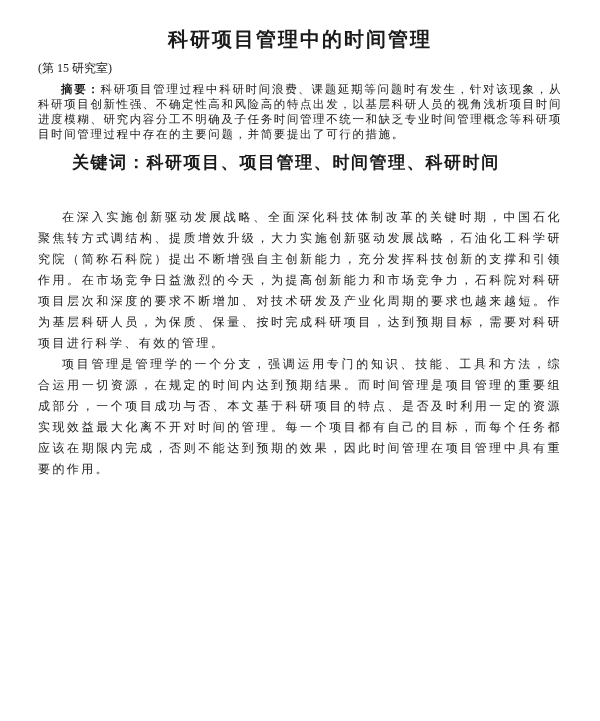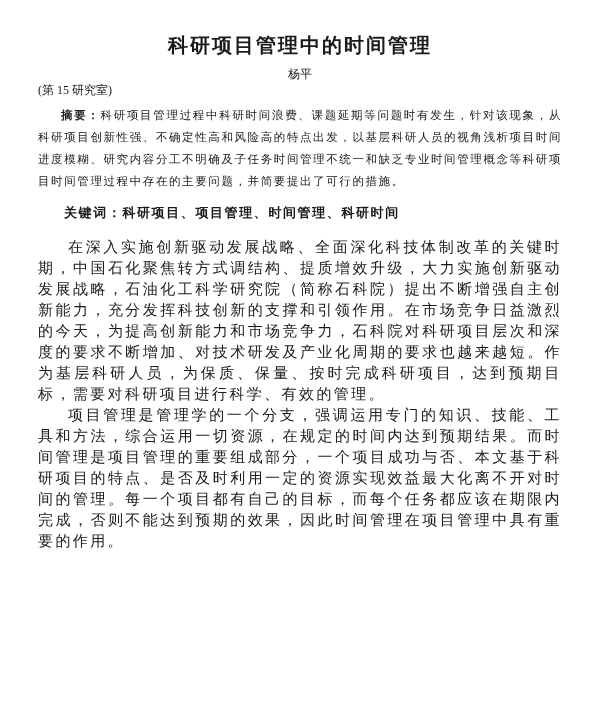--- a/index.html
+++ b/index.html
@@ -16,77 +16,76 @@
   }
   .page {
     box-sizing: border-box;
     width: 600px;
     height: 721px;
     padding: 24px 38px 8px 38px;
     background: #ffffff;
     overflow: hidden;
   }
   .doc-title {
-    margin: 8px 0 8px 0;
+    margin: 2px 0 8px 0;
     text-align: center;
     font-size: 20px;
     font-weight: bold;
     letter-spacing: 2px;
     line-height: 1.3;
   }
   .doc-author {
     text-align: center;
     font-size: 12px;
     line-height: 1.35;
     margin: 0;
   }
   .doc-affiliation {
     font-size: 12px;
     line-height: 1.35;
     margin: 0 0 6px 0;
   }
   .abstract {
     margin: 0;
     font-size: 11.5px;
-    line-height: 22px;
+    line-height: 15px;
     letter-spacing: 1.6px;
     text-align: justify;
     text-indent: 2em;
   }
   .label {
     font-weight: bold;
   }
   .keywords {
     margin: 14px 0 0 0;
-    font-size: 13px;
+    font-size: 17px;
     line-height: 14.5px;
     letter-spacing: 1.6px;
     text-indent: 2em;
     font-weight: bold;
   }
   .body-text {
-    margin-top: 16px;
-    font-size: 15px;
+    margin-top: 36px;
+    font-size: 12px;
     line-height: 21px;
     letter-spacing: 2.4px;
     text-align: justify;
   }
   .body-text p {
     margin: 0;
     text-indent: 2em;
   }
 </style>
 </head>
 <body>
 
 <div class="page">
 
   <h1 class="doc-title">科研项目管理中的时间管理</h1>
 
-  <div class="doc-author">杨平</div>
 
   <div class="doc-affiliation">(第 15 研究室)</div>
 
   <p class="abstract"><span class="label">摘要：</span><span>科研项目管理过程中科研时间浪费、课题延期等问题时有发生，针对该现象，从科研项目创新性强、不确定性高和风险高的特点出发，以基层科研人员的视角浅析项目时间进度模糊、研究内容分工不明确及子任务时间管理不统一和缺乏专业时间管理概念等科研项目时间管理过程中存在的主要问题，并简要提出了可行的措施。</span></p>
 
   <p class="keywords"><span class="label">关键词：</span><span>科研项目、项目管理、时间管理、科研时间</span></p>
 
   <div class="body-text">
     <p>在深入实施创新驱动发展战略、全面深化科技体制改革的关键时期，中国石化聚焦转方式调结构、提质增效升级，大力实施创新驱动发展战略，石油化工科学研究院（简称石科院）提出不断增强自主创新能力，充分发挥科技创新的支撑和引领作用。在市场竞争日益激烈的今天，为提高创新能力和市场竞争力，石科院对科研项目层次和深度的要求不断增加、对技术研发及产业化周期的要求也越来越短。作为基层科研人员，为保质、保量、按时完成科研项目，达到预期目标，需要对科研项目进行科学、有效的管理。</p>
     <p>项目管理是管理学的一个分支，强调运用专门的知识、技能、工具和方法，综合运用一切资源，在规定的时间内达到预期结果。而时间管理是项目管理的重要组成部分，一个项目成功与否、本文基于科研项目的特点、是否及时利用一定的资源实现效益最大化离不开对时间的管理。每一个项目都有自己的目标，而每个任务都应该在期限内完成，否则不能达到预期的效果，因此时间管理在项目管理中具有重要的作用。</p>

